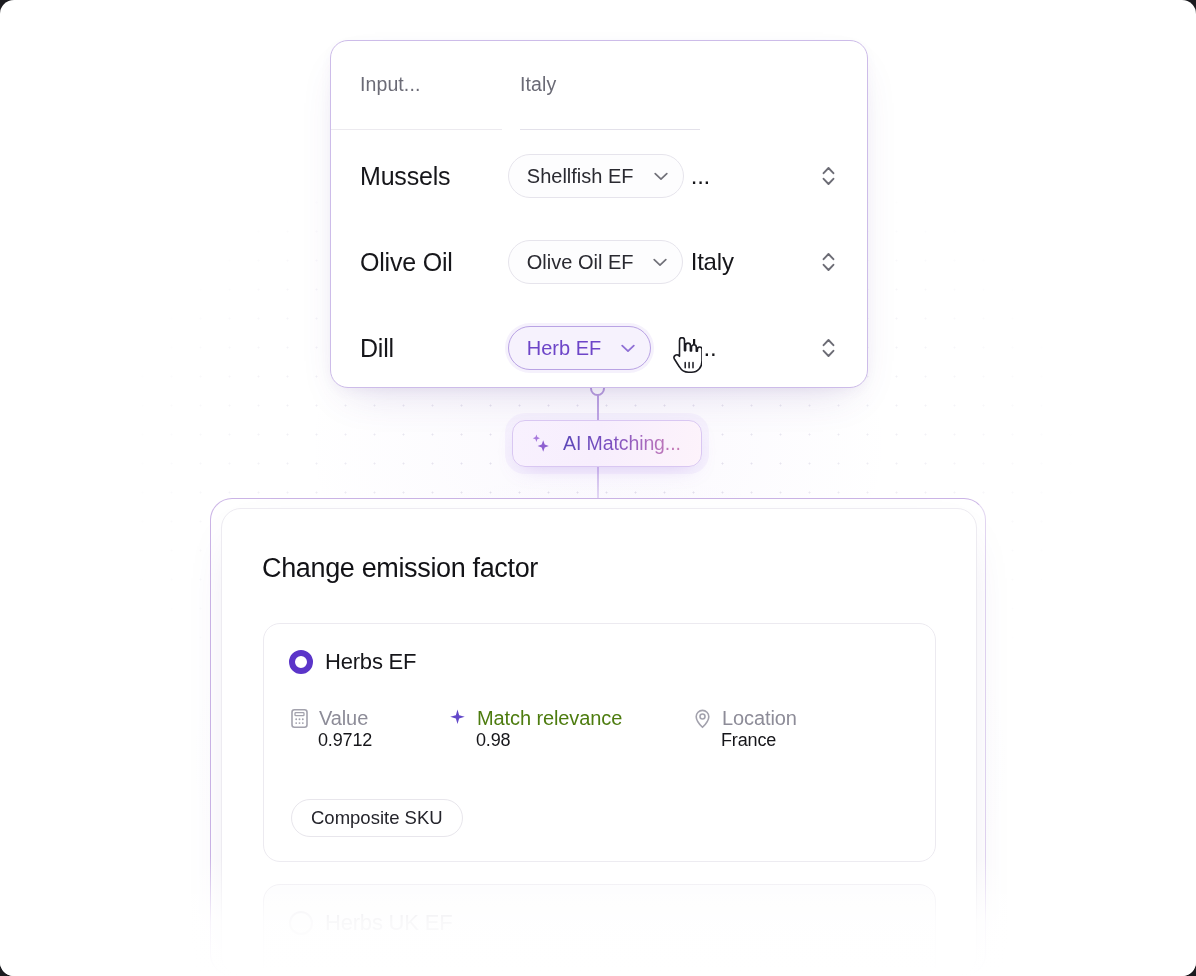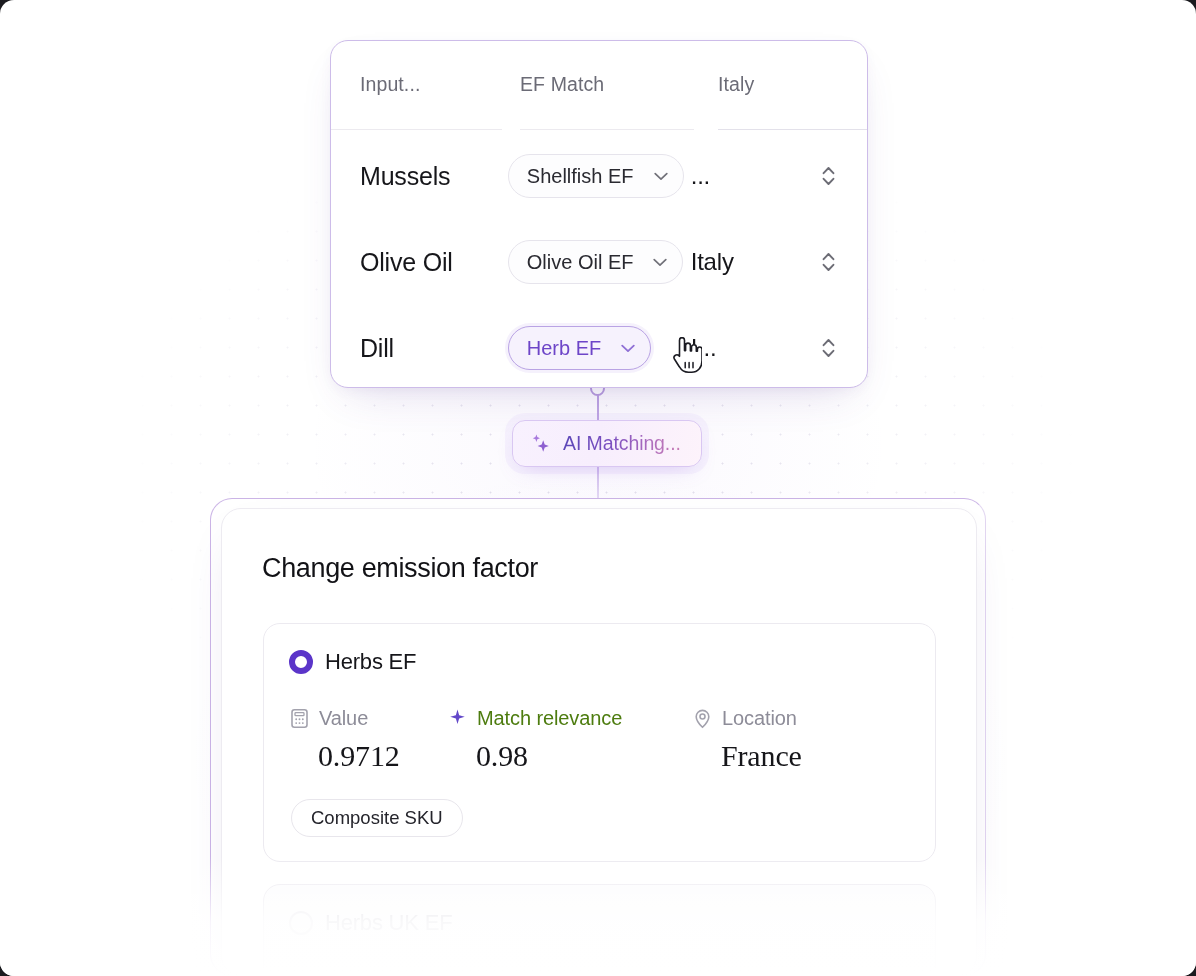--- a/index.html
+++ b/index.html
@@ -279,25 +279,23 @@
     align-items: center;
     gap: 9px;
     font-size: 20px;
     color: #8d8c98;
     letter-spacing: -0.1px;
   }
   .meta-label.accent { color: #4d7c0f; }
   .meta-icon { width: 21px; height: 21px; flex: none; }
   .meta-icon svg { display: block; }
   .meta-value {
-    font-size: 30px;
+    font-size: 18px;
     color: #16161a;
     letter-spacing: -0.15px;
-    margin-top: 9px;
-    font-family: Liberation Serif, serif;
   }
   .m-value    { width: 158px; }
   .m-value .meta-value { margin-left: 29px; }
   .m-rel      { width: 245px; }
   .m-rel .meta-value { margin-left: 29px; }
   .m-loc .meta-value { margin-left: 29px; }
 
   .sku-chip {
     position: absolute;
     left: 27px; bottom: 24px;
@@ -338,21 +336,20 @@
   <div id="dot-grid"></div>
   <div id="wash"></div>
 
   <div id="connector-line"></div>
   <div id="connector-node"></div>
 
   <div id="table-card">
 
     <div class="thead">
       <div class="th th-input">Input...</div>
-      <div class="th th-match">EF Match</div>
       <div class="th th-origin">Italy</div>
     </div>
 
     <div class="trow">
       <div class="cell-input">Mussels</div>
       <div class="cell-match">
         <div class="pill">
           <span>Shellfish EF</span>
           <span class="chev">
             <svg viewBox="0 0 14 9">

